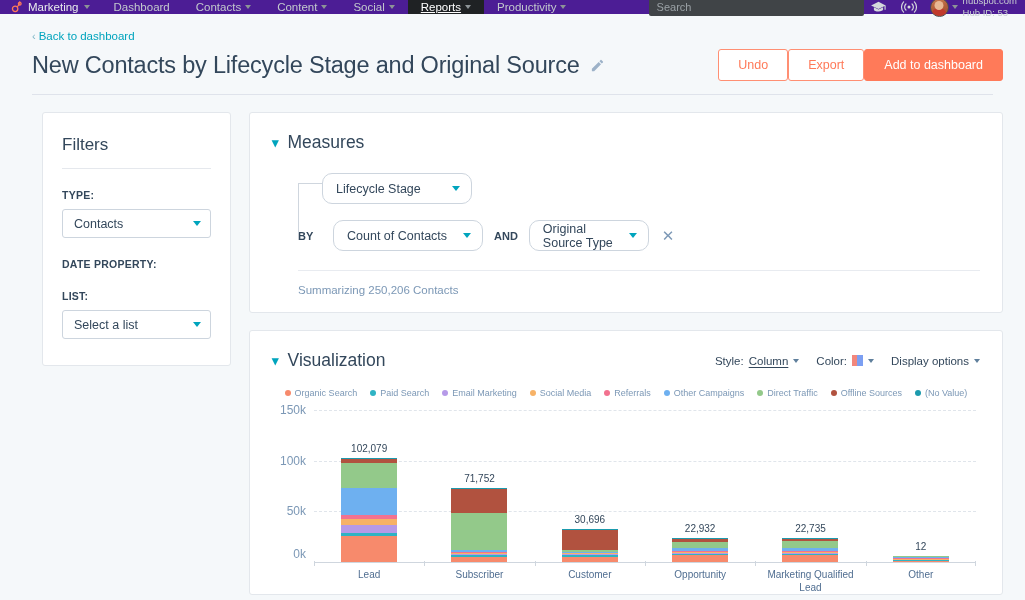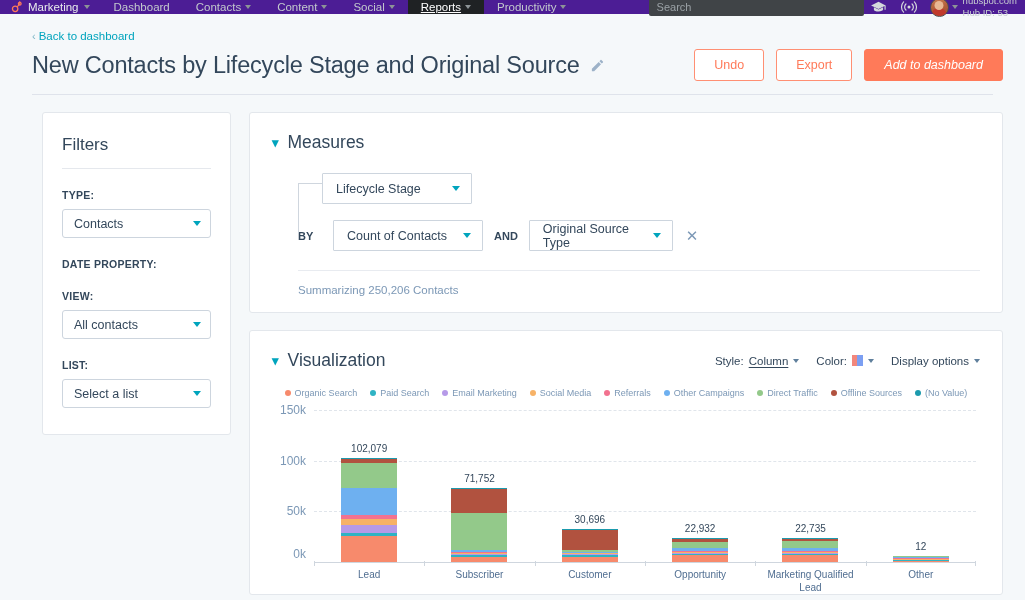--- a/index.html
+++ b/index.html
@@ -83,33 +83,32 @@
   .head-row {
     display: flex; align-items: center; justify-content: space-between;
     margin-top: 5px;
   }
   .title-wrap { display: flex; align-items: center; gap: 10px; }
   .page-title {
     font-size: 23.5px; color: #33475b; font-weight: 400;
     letter-spacing: -0.2px; white-space: nowrap;
   }
   .pencil { cursor: pointer; opacity: .72; display: flex; }
-  .btn-row { display: flex; gap: 12px; align-items: center; }
+  .btn-row { display: flex; gap: 0; align-items: center; }
   .btn {
     font-size: 12.5px; border-radius: 3px; cursor: pointer;
     padding: 8px 19px; white-space: nowrap;
     font-family: "Liberation Sans", sans-serif;
   }
   .btn-outline {
     background: #fff; color: #ff7a59; border: 1px solid #ff8f73;
   }
   .btn-solid {
     background: #ff7a59; color: #fff; border: 1px solid #ff7a59;
     font-weight: 400;
-    font-style: italic;
   }
   .head-rule {
     margin: 13px 32px 0 32px; border-bottom: 1px solid #dfe3eb;
   }
 
   
   .body-wrap {
     display: flex; gap: 18px; padding: 17px 22px 0 33px; align-items: flex-start; margin-left: 9px;
   }
   .card {
@@ -160,28 +159,28 @@
     width: 24px; height: 50px;
     border-left: 1px solid #cfd6de; border-top: 1px solid #cfd6de;
   }
   .m-row { display: flex; align-items: center; gap: 11px; }
   .m-row.second { margin-top: 16px; }
   .m-lead {
     font-size: 11px; font-weight: bold; color: #33475b;
     width: 24px; text-align: left;
   }
   .m-select {
-    height: 31px; border: 1px solid #cdd5de; border-radius: 1px;
+    height: 31px; border: 1px solid #cdd5de; border-radius: 10px;
     background: #fff; display: inline-flex; align-items: center;
     gap: 14px; justify-content: space-between;
     padding: 0 11px 0 13px; font-size: 12.5px; color: #33475b; cursor: pointer;
   }
   .m-select.w1 { width: 150px; margin-left: 24px; }
   .m-select.w2 { width: 150px; }
-  .m-select.w3 { width: 144px; }
+  .m-select.w3 { width: 120px; }
   .m-and { font-size: 11px; font-weight: bold; color: #33475b; }
   .x-btn {
     color: #7c98b6; font-size: 15px; cursor: pointer; line-height: 1;
     padding: 0 2px;
   }
   .m-foot {
     margin-top: 19px; padding-top: 13px; border-top: 1px solid #e8ebf0;
     font-size: 11.5px; color: #7c98b6;
   }
 
@@ -353,27 +352,20 @@
     <div id="filter-fields">
         <div class="field">
           <div class="field-label">TYPE:</div>
           <div class="select">
             <span>Contacts</span>
             <span class="caret-t"></span>
           </div>
         </div>
         <div class="field">
           <div class="field-label">DATE PROPERTY:</div>
-        </div>
-        <div class="field">
-          <div class="field-label">VIEW:</div>
-          <div class="select">
-            <span>All contacts</span>
-            <span class="caret-t"></span>
-          </div>
         </div>
         <div class="field">
           <div class="field-label">LIST:</div>
           <div class="select">
             <span>Select a list</span>
             <span class="caret-t"></span>
           </div>
         </div>
       </div>
   </div>

